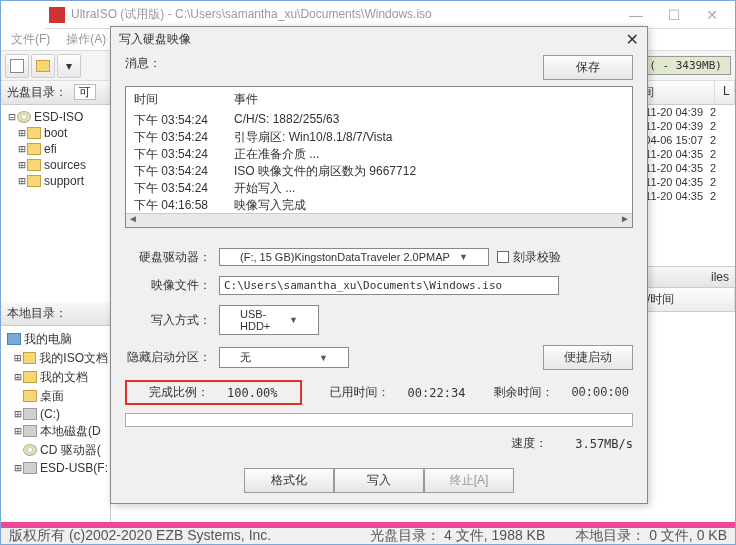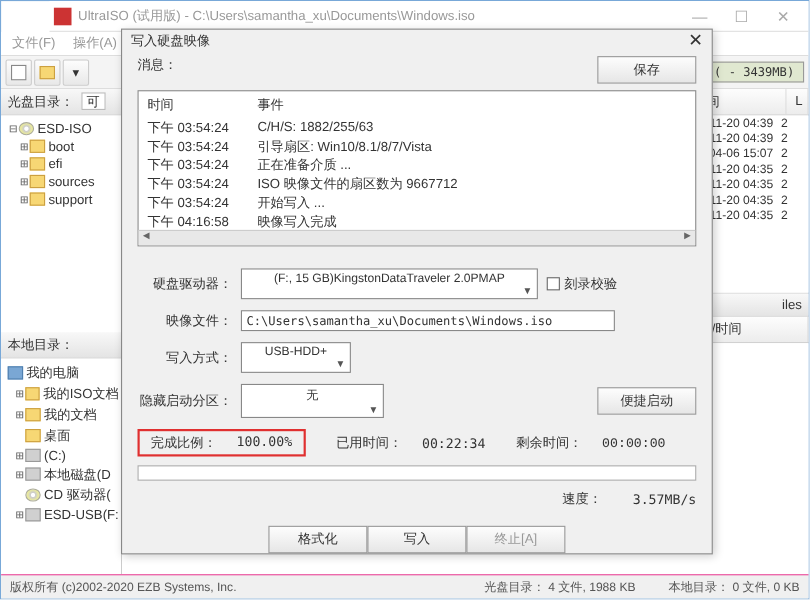--- a/index.html
+++ b/index.html
@@ -32,21 +32,21 @@
 .fi-computer { background: #7aa7d4; border: 1px solid #5080b0; }
 .fi-drive { background: #d0d0d0; border: 1px solid #999; }
 
 .col-right { flex: 1; display: flex; flex-direction: column; }
 .list-header { background: linear-gradient(#fdfdfd,#ececec); border-bottom: 1px solid #ccc; display: flex; font-size: 12px; }
 .list-header span { padding: 3px 8px; border-right: 1px solid #ddd; }
 .list-body { flex:1; background:#fff; font-family: monospace; font-size: 11px; }
 .list-row { display:flex; padding: 1px 8px; }
 .list-row span:first-child { width:120px; }
 
-.statusbar { height: 22px; background: #f0f0f0; border-top: 1px solid #ec4899; display: flex; align-items: center; font-size: 11px; padding: 0 8px; gap: 30px; color:#555; }
+.statusbar { height: 22px; background: #f0f0f0; border-top: 6px solid #ec4899; display: flex; align-items: center; font-size: 14px; padding: 0 8px; gap: 30px; color:#555; }
 .statusbar .copy { flex:1; }
 
 
 .modal { position: absolute; left: 110px; top: 26px; width: 538px; height: 478px; background: #f0f0f0; border: 1px solid #888; box-shadow: 2px 2px 8px rgba(0,0,0,.2); display: flex; flex-direction: column; }
 .modal-title { height: 24px; display: flex; align-items: center; padding: 0 8px; font-size: 12px; }
 .modal-title .t { flex:1; }
 .modal-title .x { font-size: 16px; cursor: default; }
 .modal-body { flex:1; padding: 4px 14px 10px 14px; display: flex; flex-direction: column; gap: 6px; }
 .msg-row { display:flex; align-items:flex-start; }
 .msg-row .lbl { font-size: 12px; }
@@ -59,27 +59,27 @@
 .log-head .c1 { width: 100px; }
 .log-body { flex:1; overflow:hidden; font-family: "SimSun", monospace; font-size: 12px; padding: 0 8px; }
 .log-row { display: flex; }
 .log-row .c1 { width: 100px; }
 .log-scroll { height: 14px; background: #e8e8e8; border-top: 1px solid #ccc; position: relative; }
 .log-scroll::before { content:"◄"; position:absolute; left:2px; top:-1px; font-size:10px; color:#666;}
 .log-scroll::after { content:"►"; position:absolute; right:2px; top:-1px; font-size:10px; color:#666;}
 
 .form-row { display:flex; align-items:center; gap: 8px; font-size: 12px; padding: 2px 0; }
 .form-row .lbl { text-align: right; }
-.sel { background: #fff; border: 1px solid #888; padding: 2px 4px; font-family: monospace; font-size: 11px; display:flex; align-items:center;flex-direction:column; }
+.sel { background: #fff; border: 1px solid #888; padding: 2px 20px; font-family: monospace; font-size: 11px; display:flex; align-items:center; }
 .sel .arrow { margin-left:auto; font-size:9px; color:#555;}
 .txt { background: #fff; border: 1px solid #888; padding: 2px 4px; font-family: monospace; font-size: 11px; }
 .chk { display:flex; align-items:center; gap:4px; }
 .chk .box { width:12px; height:12px; border:1px solid #666; background:#fff; }
 
-.highlight-box { border: 2px solid #e03030; padding: 2px 10px; display:flex; gap: 18px; font-size:12px; }
+.highlight-box { border: 2px solid #e03030; padding: 2px 22px; display:flex; align-items:center; gap: 18px; font-size:12px; }
 
 .btn-row { display:flex; justify-content:center; gap: 0; margin-top: 8px; }
 </style>
 </head>
 <body>
 
 <div class="main-window">
   <div class="titlebar">
     <div class="icon"></div>
     <div class="title">

